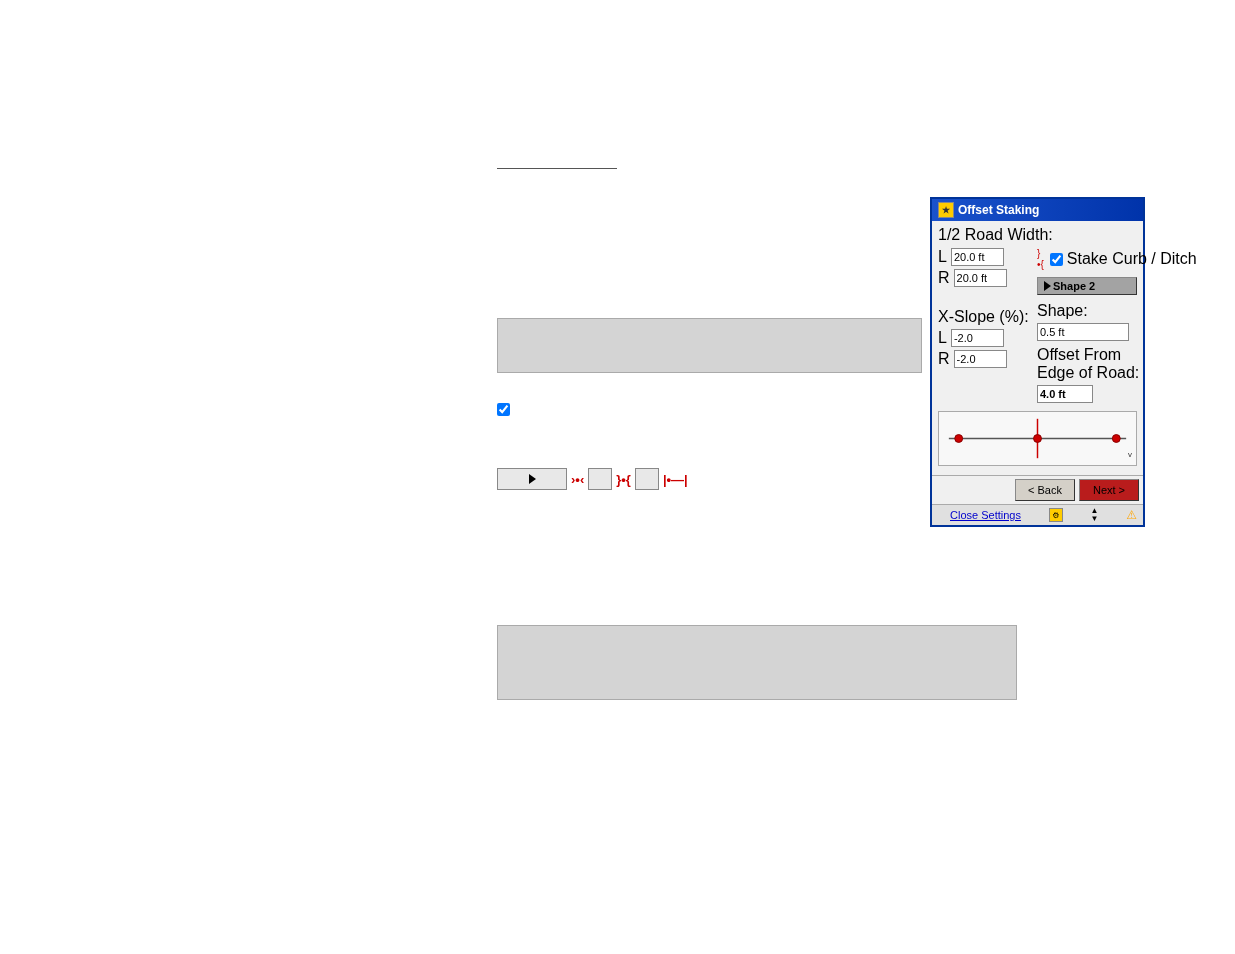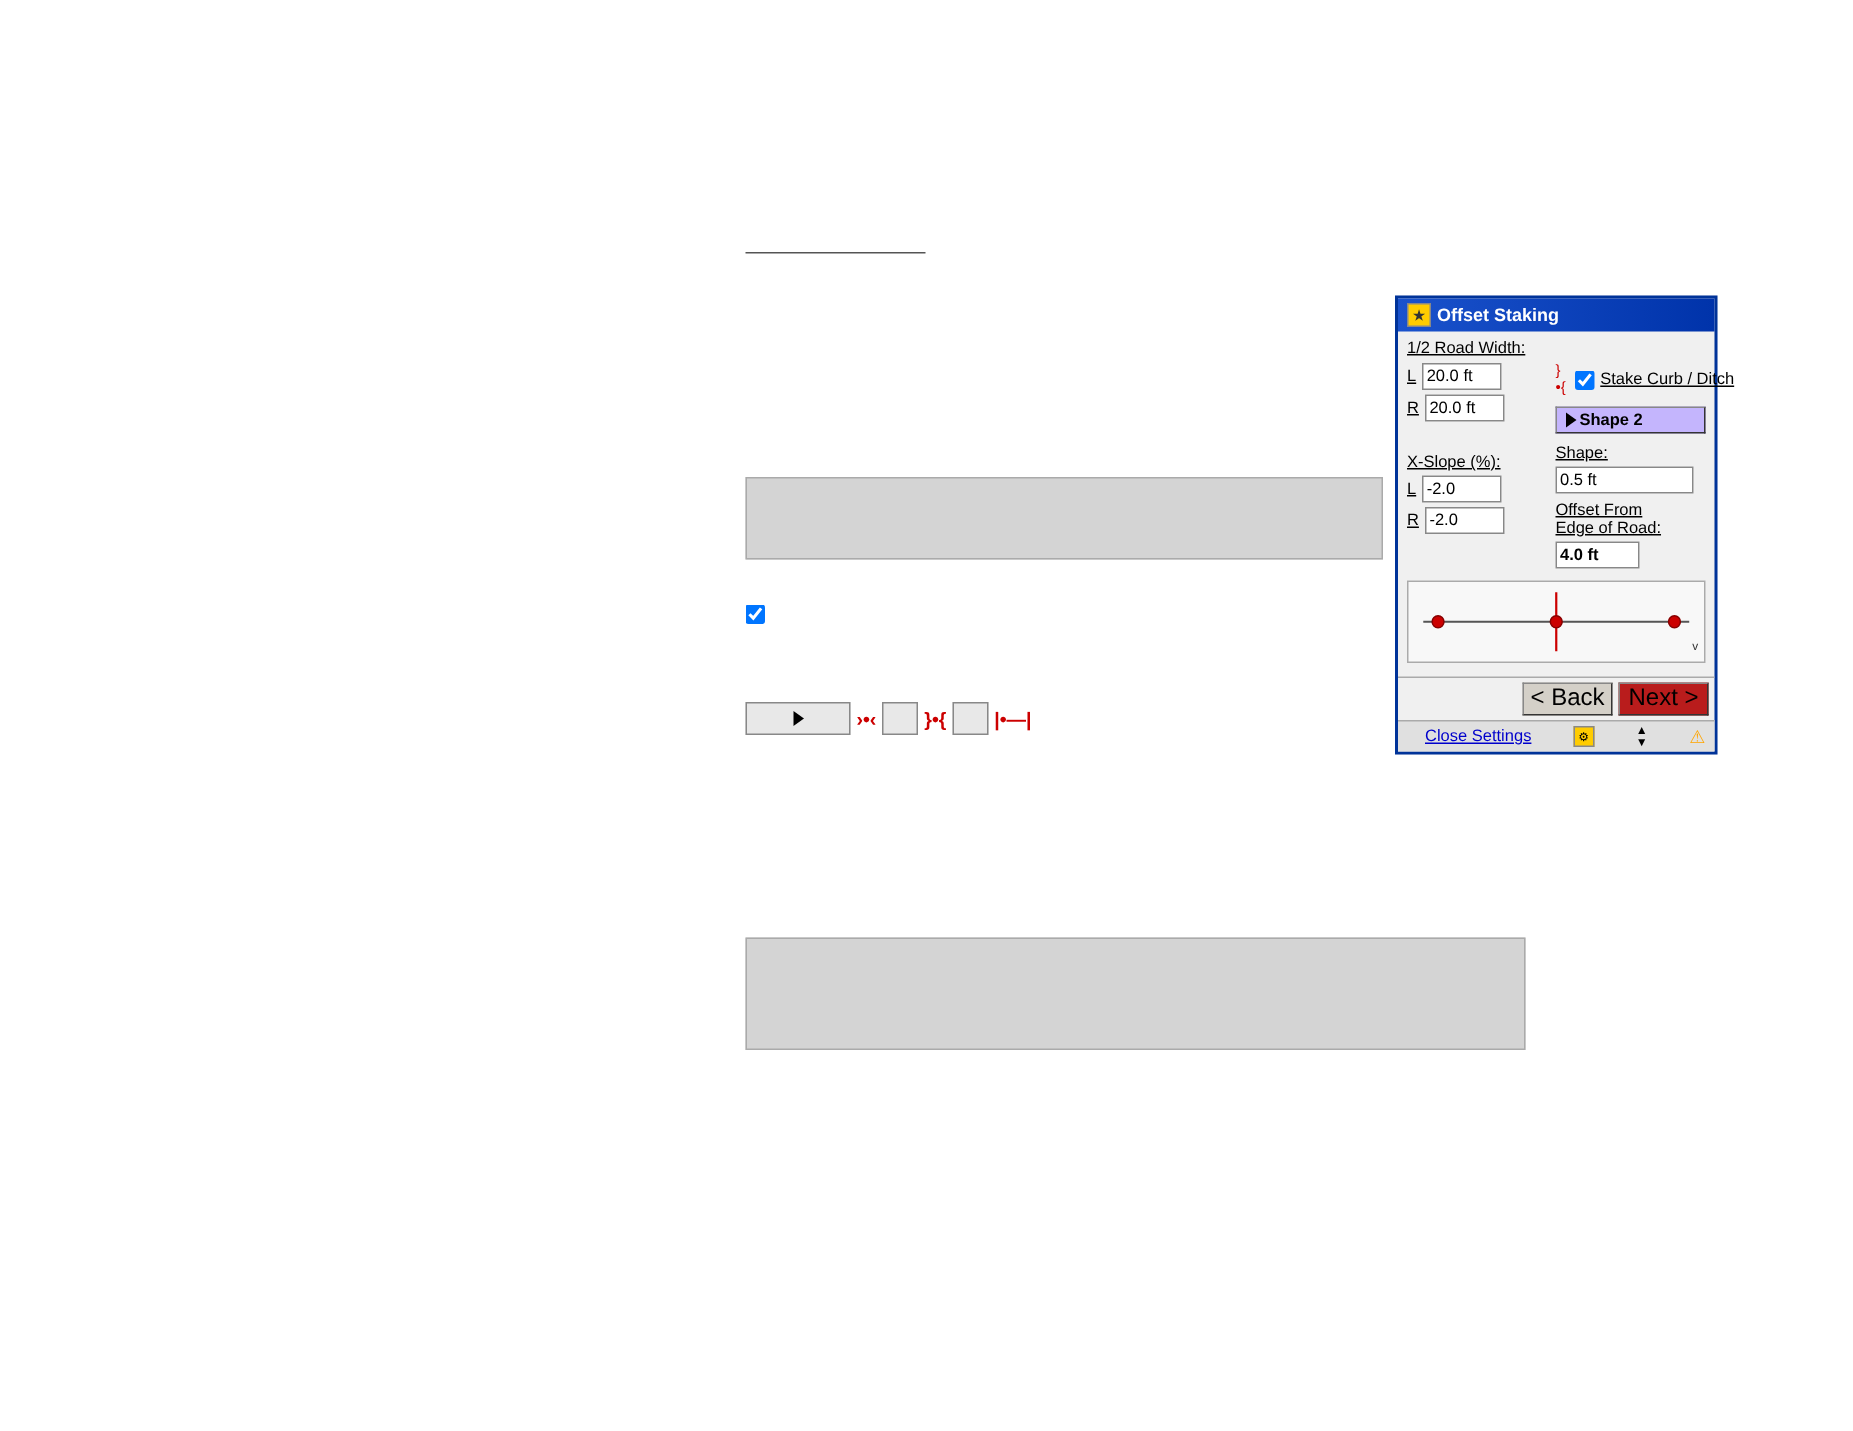--- a/index.html
+++ b/index.html
@@ -141,24 +141,23 @@
       gap: 4px;
     }
 
     .panel-row {
       display: flex;
       align-items: center;
       gap: 4px;
     }
 
     .panel-label {
-      font-size: 11px;
+      font-size: 16px;
       color: #000;
       white-space: nowrap;
-      text-decoration: underline;
     }
 
     .panel-input {
       width: 53px;
       height: 18px;
       border: 1px solid #888;
       background: white;
       font-size: 11px;
       padding: 1px 2px;
     }
@@ -169,21 +168,21 @@
     }
 
     .stake-curb-row {
       display: flex;
       align-items: center;
       gap: 4px;
       margin-bottom: 2px;
     }
 
     .shape-btn {
-      background: #c4b5fd;
+      background: #a3a3a3;
       border: 1px outset #888;
       padding: 2px 6px;
       font-size: 11px;
       font-weight: bold;
       cursor: pointer;
       display: flex;
       align-items: center;
       gap: 2px;
     }
 
@@ -219,21 +218,21 @@
       padding: 3px 4px;
       border-top: 1px solid #aaa;
     }
 
     .nav-btn {
       width: 60px;
       height: 22px;
       border: 1px outset #888;
       background: #d4d0c8;
       cursor: pointer;
-      font-size: 16px;
+      font-size: 11px;
       display: flex;
       align-items: center;
       justify-content: center;
     }
 
     .nav-btn-next {
       background: #b91c1c;
     }
 
     

